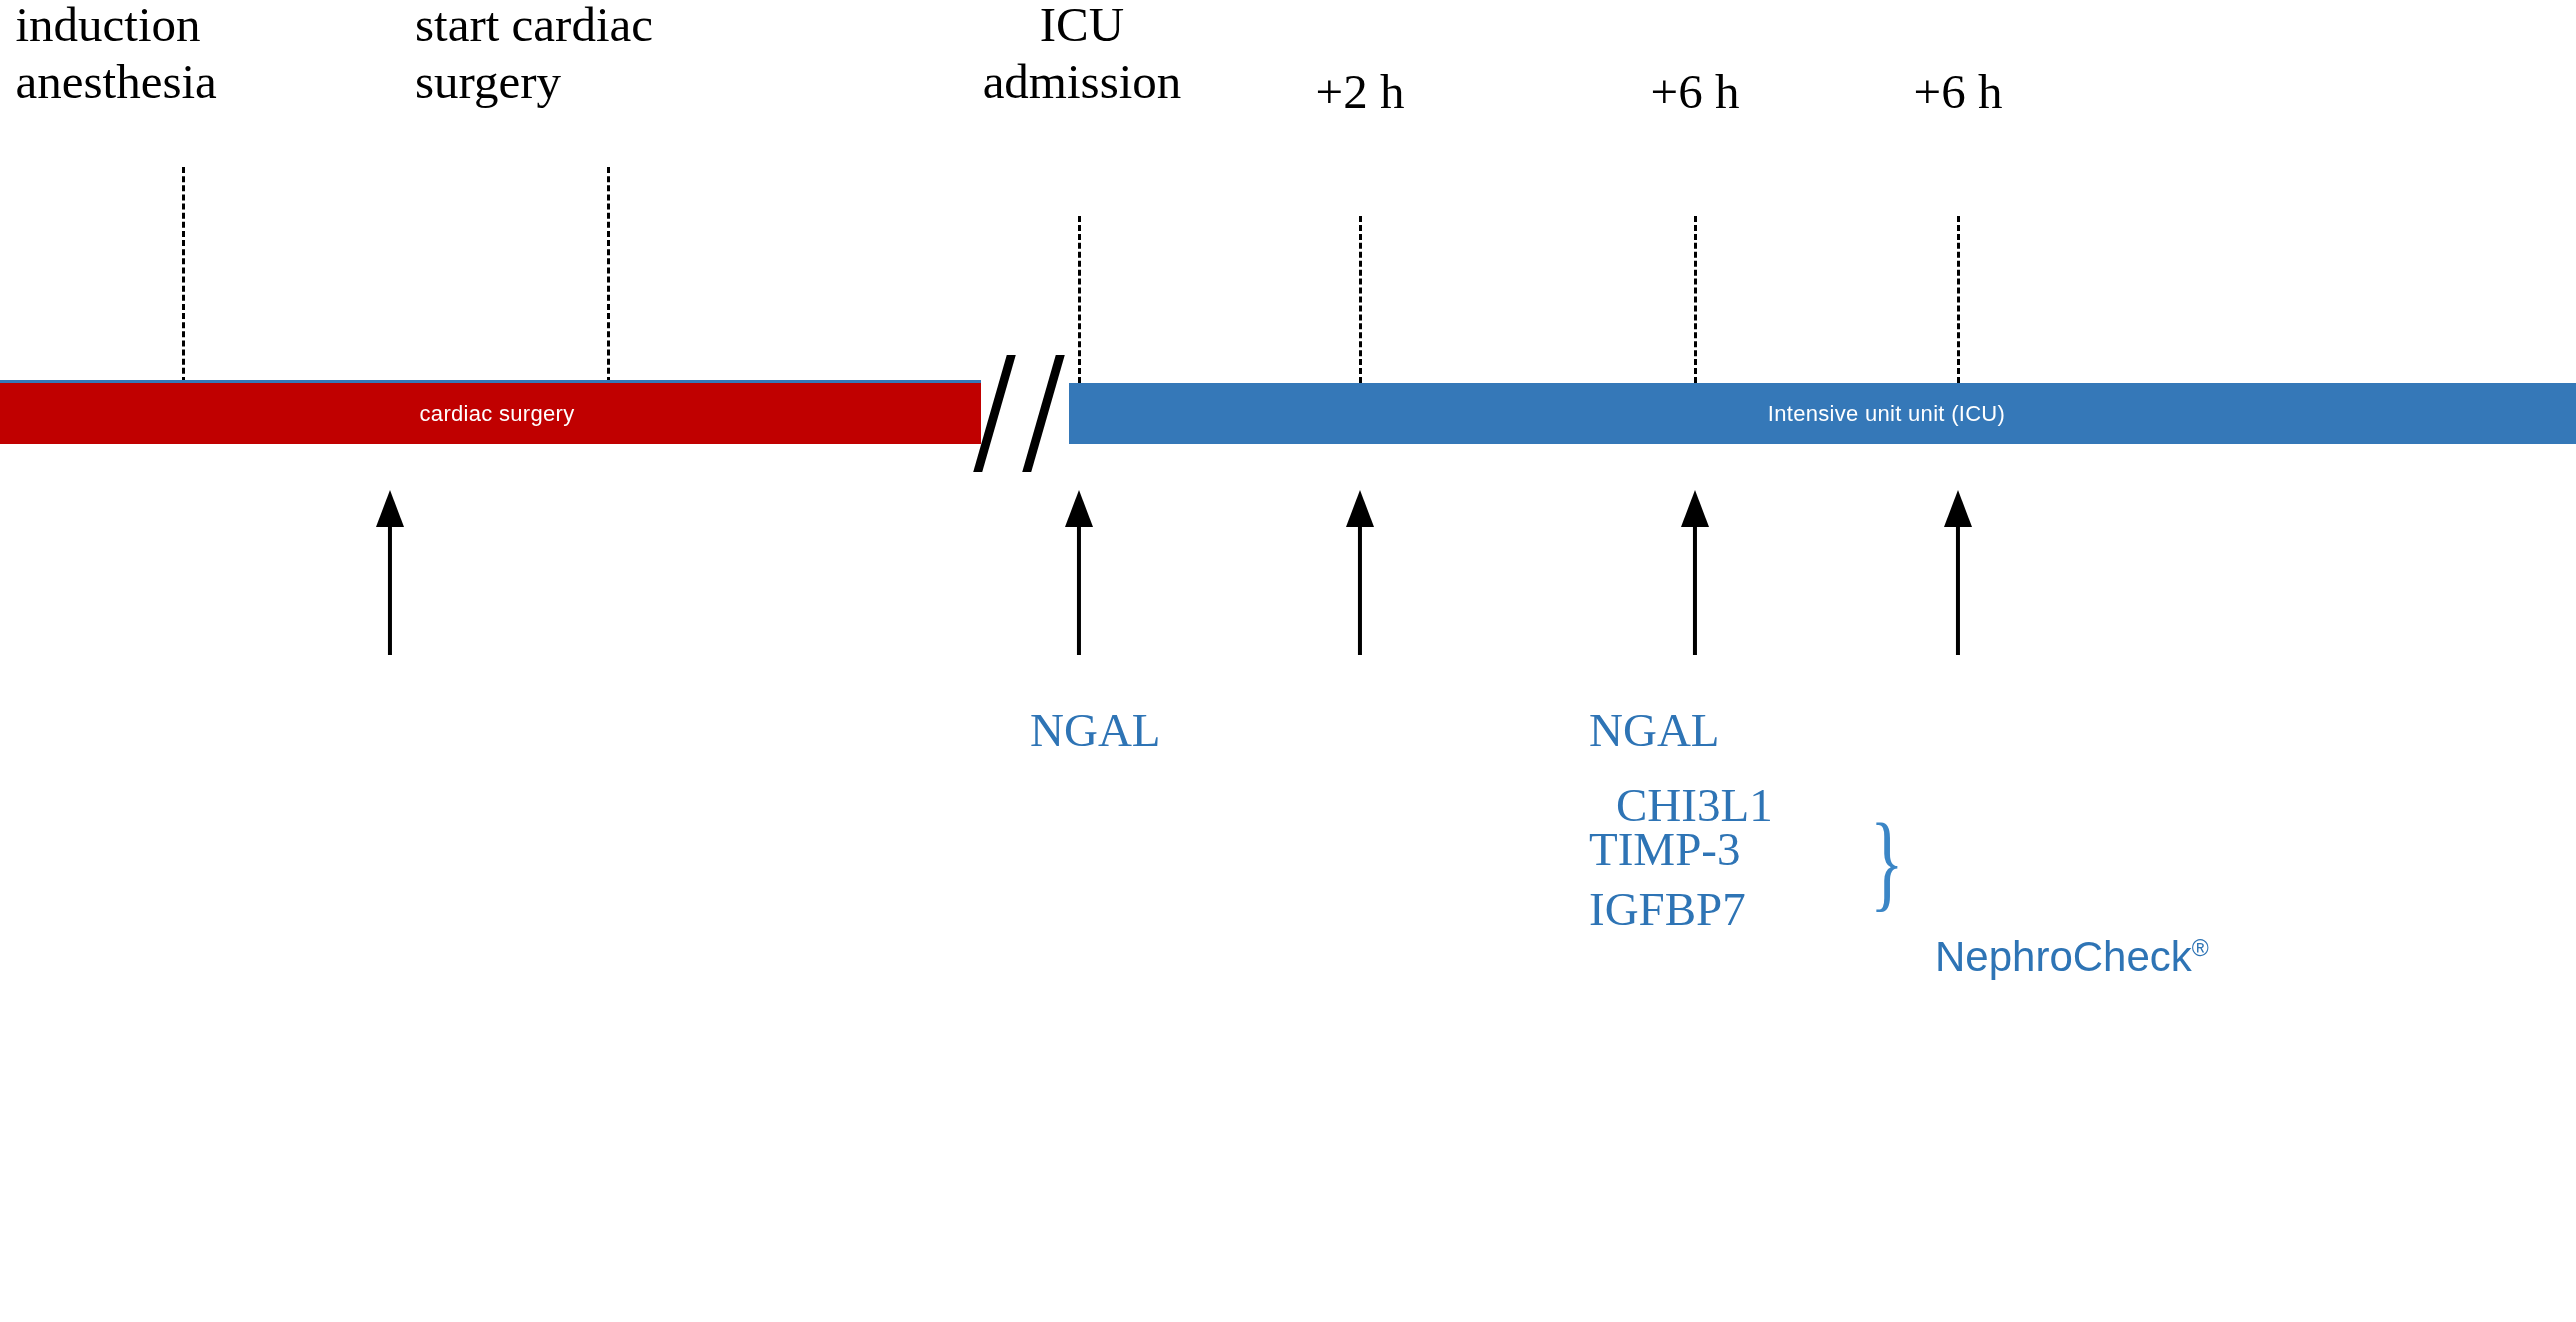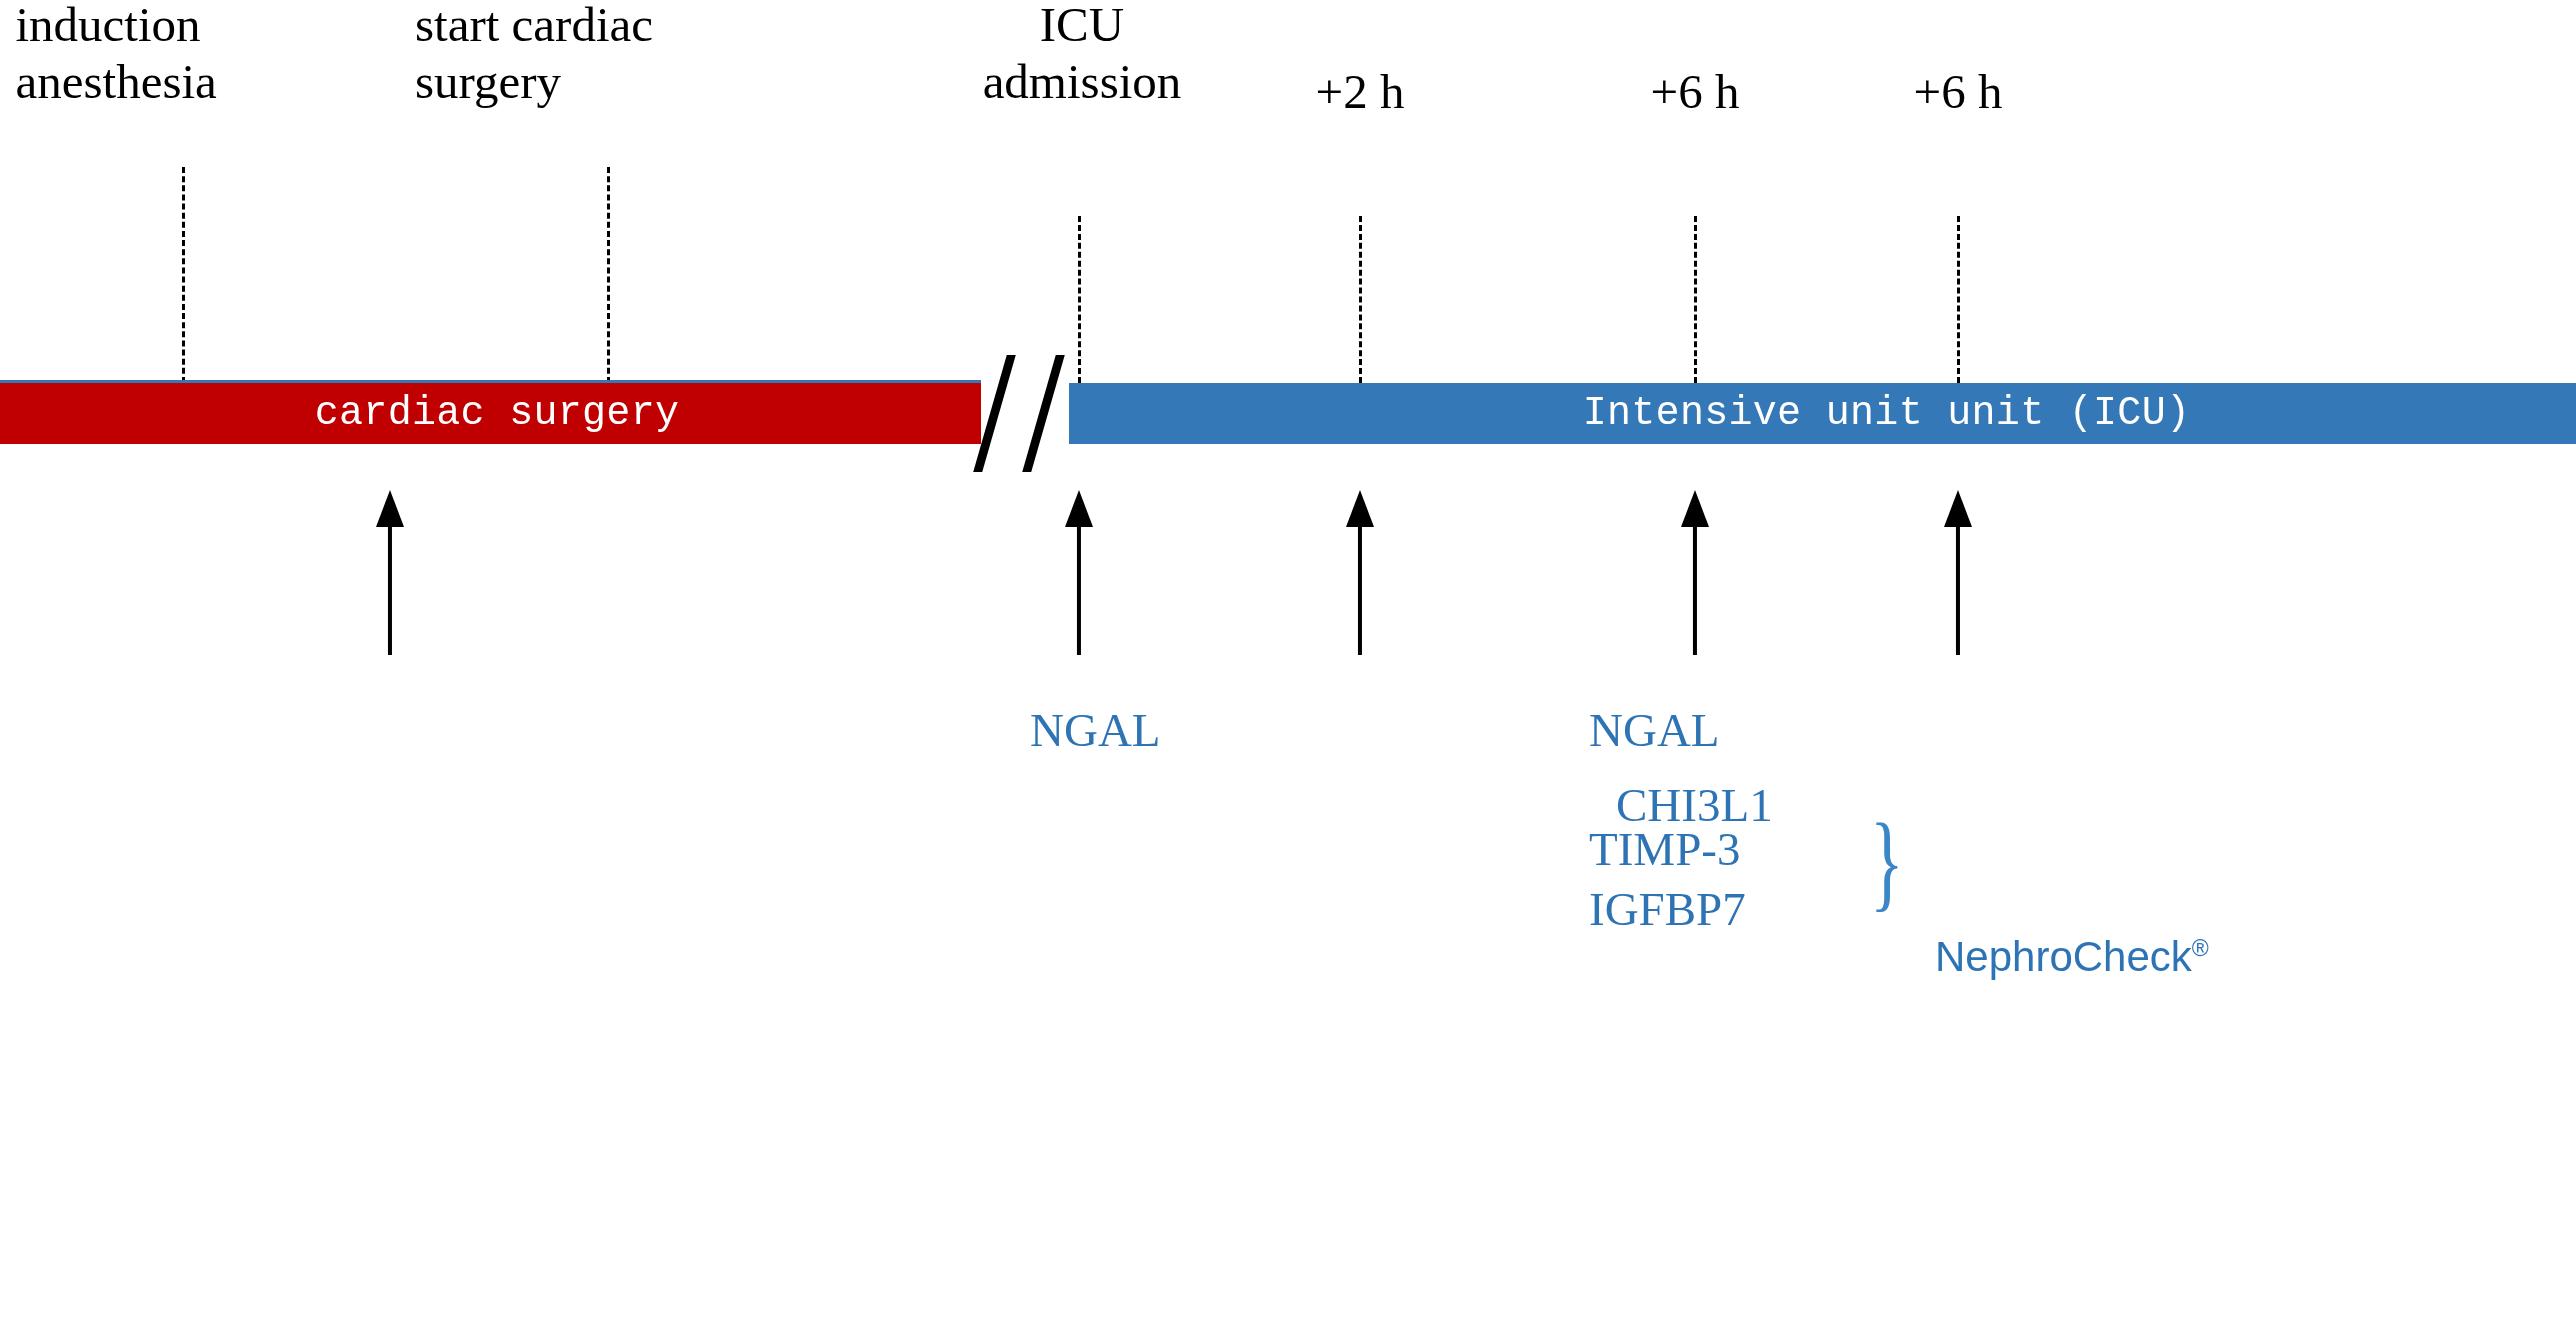--- a/index.html
+++ b/index.html
@@ -44,22 +44,22 @@
     top: 0;
     height: 61px;
     display: flex;
     align-items: center;
     justify-content: center;
   }
   .seg.red  { background: #C00000; }
   .seg.blue { background: #3578B8; }
   .seg-label {
     color: #ffffff;
-    font-family: Liberation Mono, monospace;
-    font-size: 40px;
+    font-family: Liberation Sans, sans-serif;
+    font-size: 22px;
     white-space: nowrap;
     letter-spacing: 0.3px;
   }
   .blue-cap {
     position: absolute;
     top: -2.6px;
     height: 2.6px;
     background: #3578B8;
   }
   

